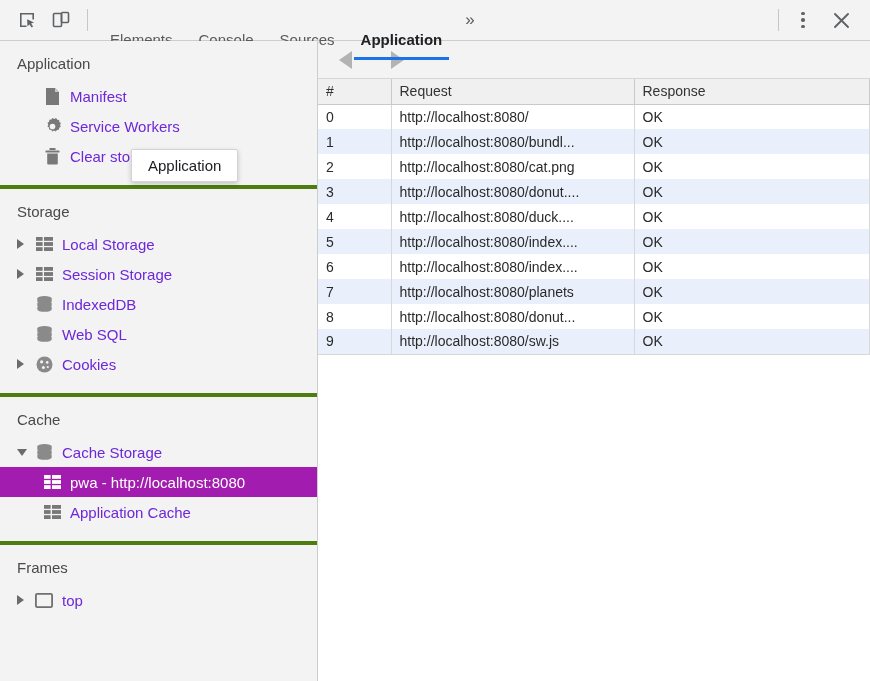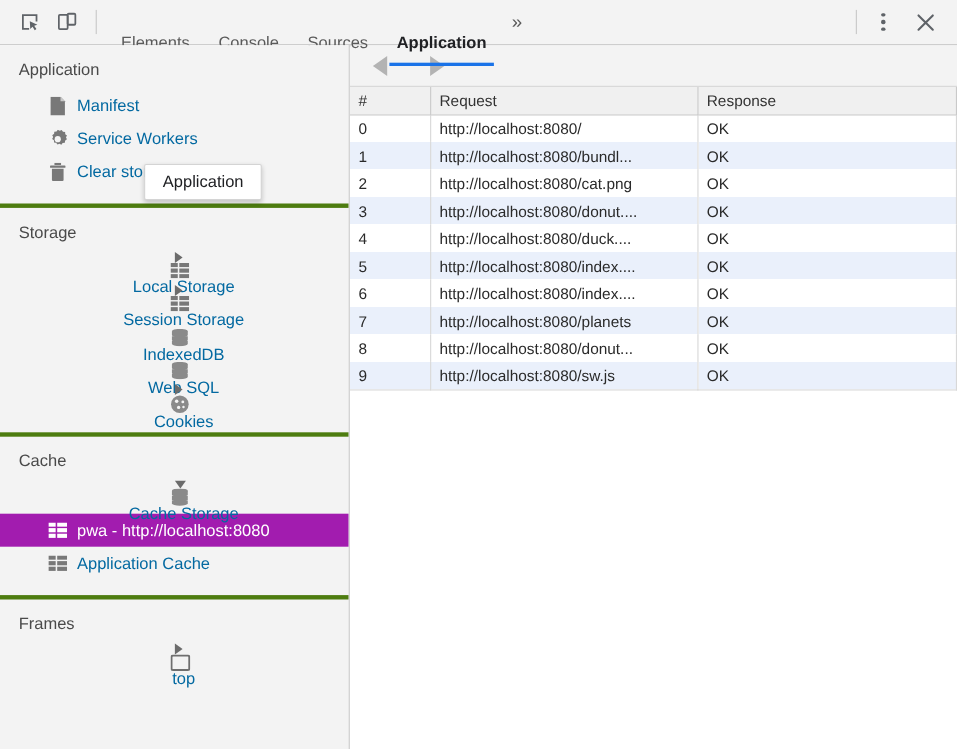--- a/index.html
+++ b/index.html
@@ -153,21 +153,21 @@
     color: #4a4a4a;
     padding: 14px 0 9px 17px;
   }
 
   .sb-item {
     display: flex;
     align-items: center;
     height: 30px;
     padding-left: 17px;
     font-size: 15px;
-    color: #0369a1;
+    color: #6d28d9;
     cursor: pointer;
     white-space: nowrap;
   }
   .sb-item.selected {
     background: #a21caf;
     color: #ffffff;
   }
 
   .twisty {
     width: 16px;
@@ -193,21 +193,21 @@
   .sb-icon {
     width: 22px;
     min-width: 22px;
     display: flex;
     align-items: center;
     justify-content: center;
     margin-right: 7px;
   }
   .sb-label { line-height: 1; }
 
-  .indent-1 { padding-left: 17px; flex-direction: column; }
+  .indent-1 { padding-left: 17px; }
   .indent-2 { padding-left: 41px; }
 
   
   .main {
     flex: 1;
     display: flex;
     flex-direction: column;
     min-width: 0;
     background: #ffffff;
   }

